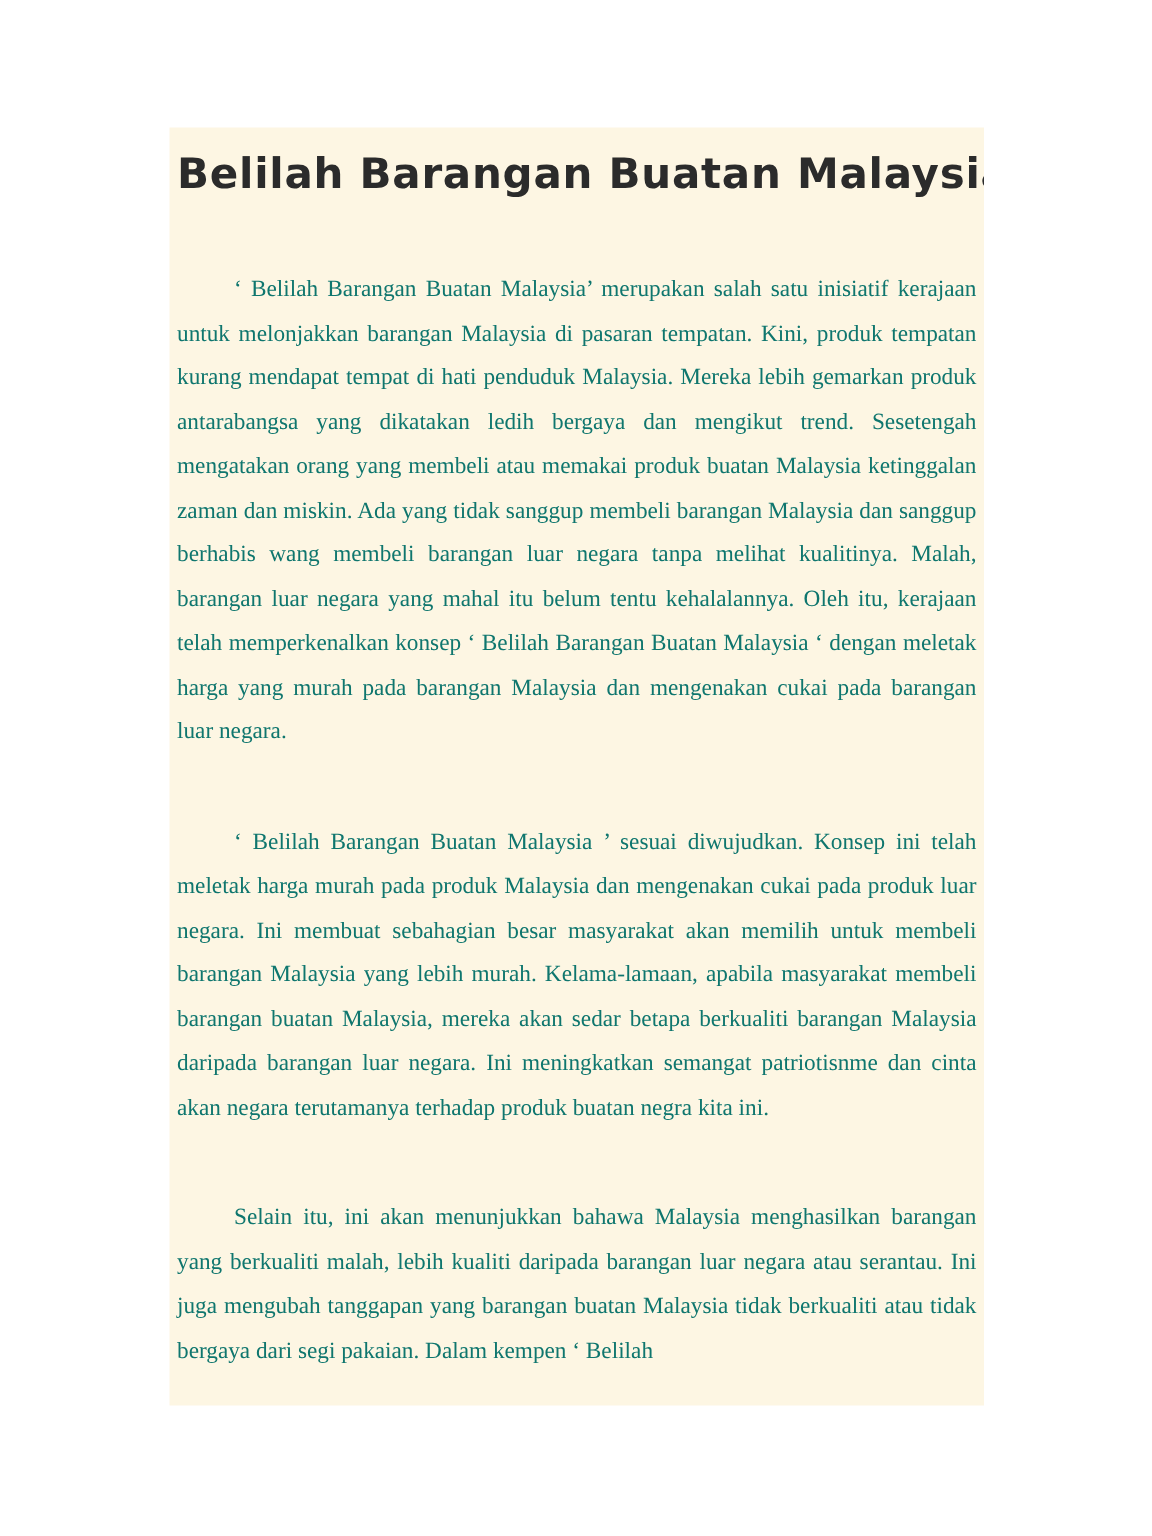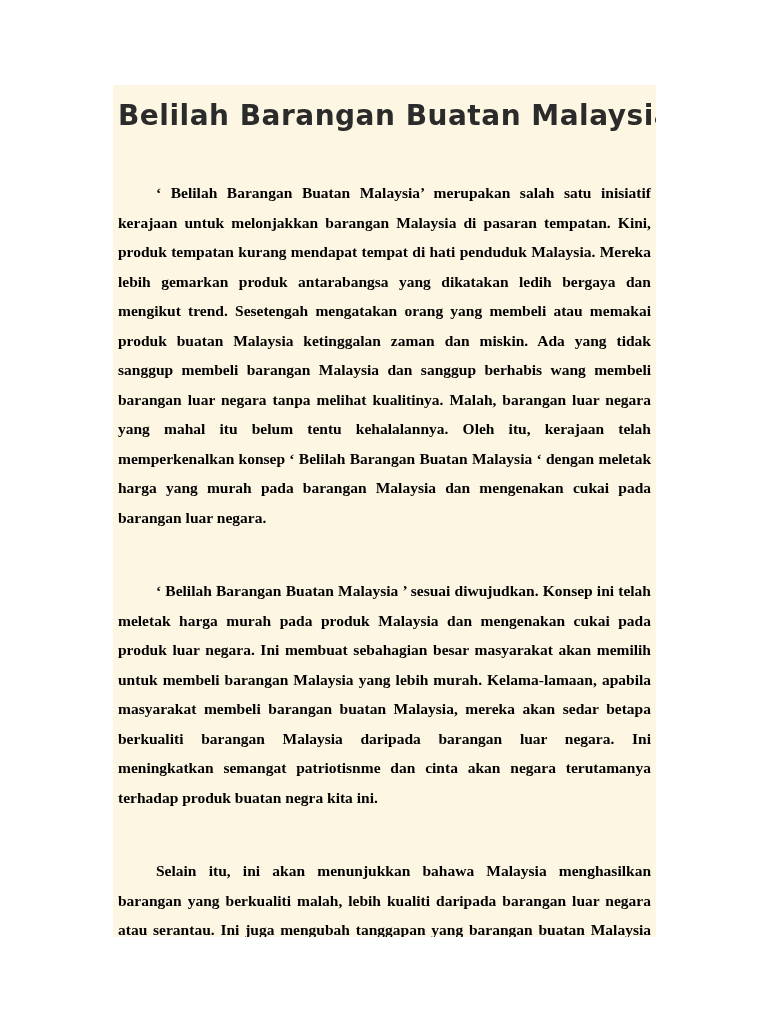--- a/index.html
+++ b/index.html
@@ -31,24 +31,24 @@
     font-family: "DejaVu Sans", sans-serif;
     font-weight: bold;
     font-size: 28px;
     letter-spacing: 0.5px;
     color: #2b2b2b;
     margin: 0 0 46px 0;
     white-space: nowrap;
   }
   .doc-body {
     font-family: "Liberation Serif", "DejaVu Serif", serif;
-    font-weight: bold;
+    font-weight: normal;
     font-size: 15.5px;
     line-height: 29.5px;
-    color: #000000;
+    color: #0f766e;
     text-align: justify;
     margin-top: 24px;
   }
   .doc-body p {
     margin: 0 0 44px 0;
     text-indent: 38px;
   }
   .doc-body p:last-child {
     margin-bottom: 0;
   }

